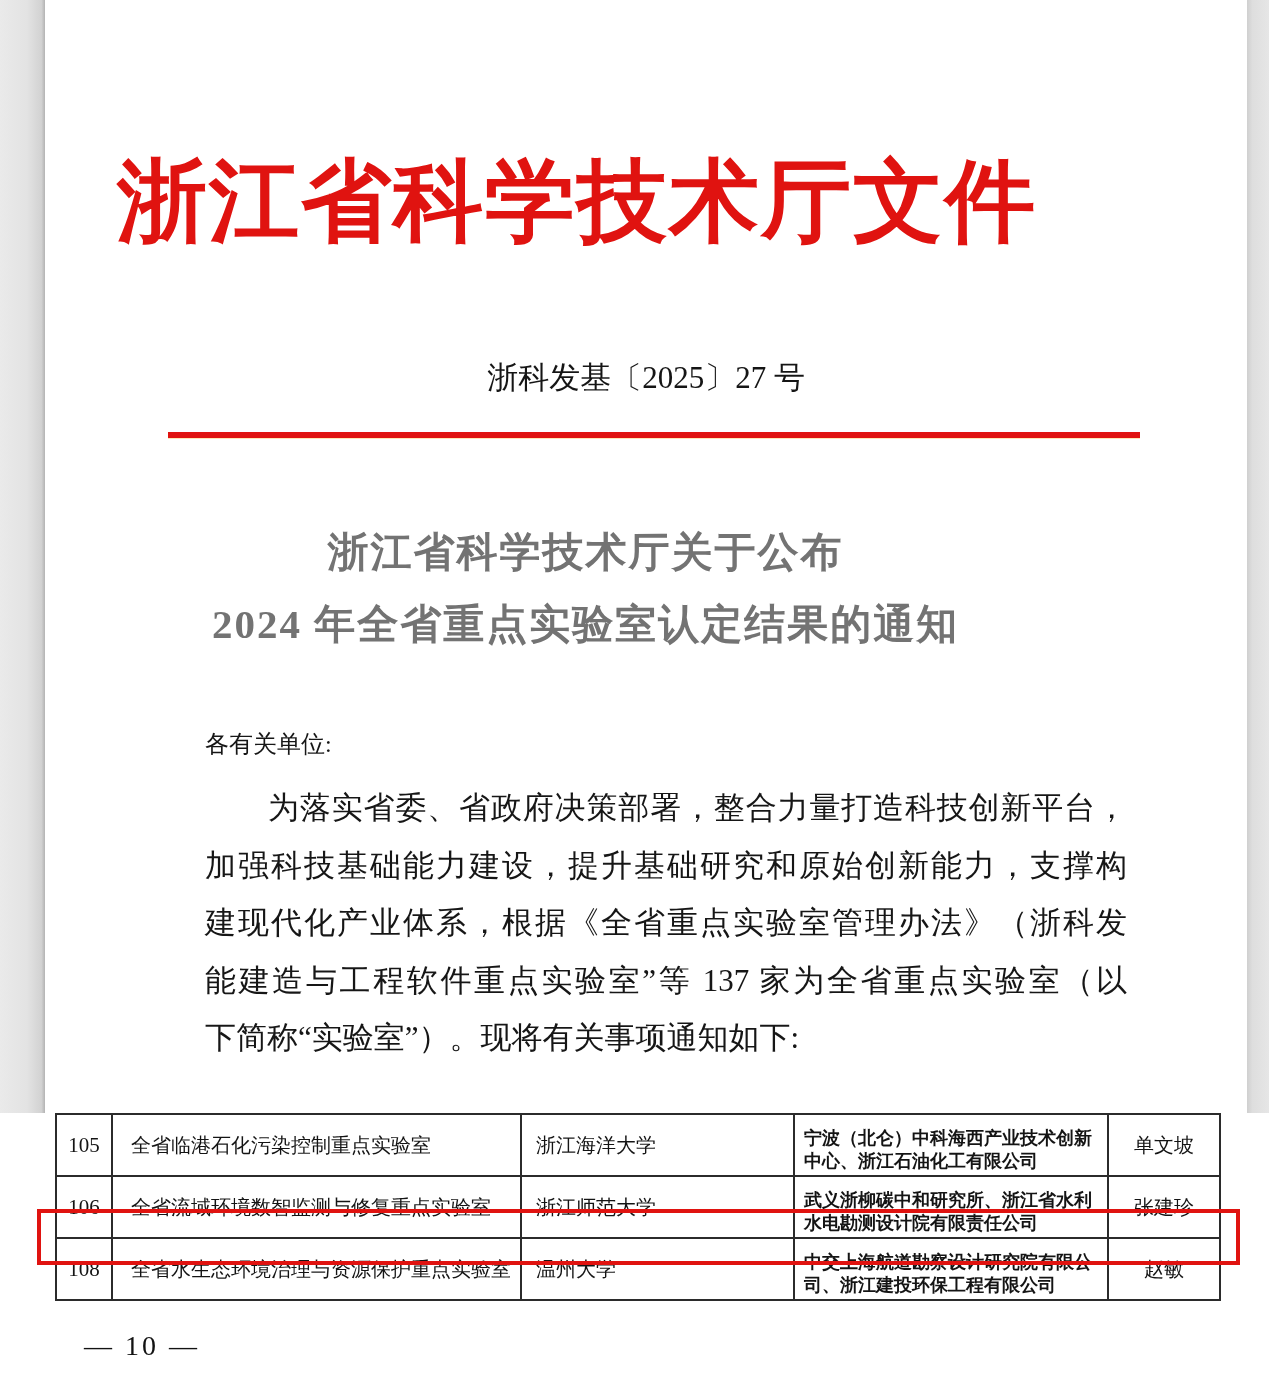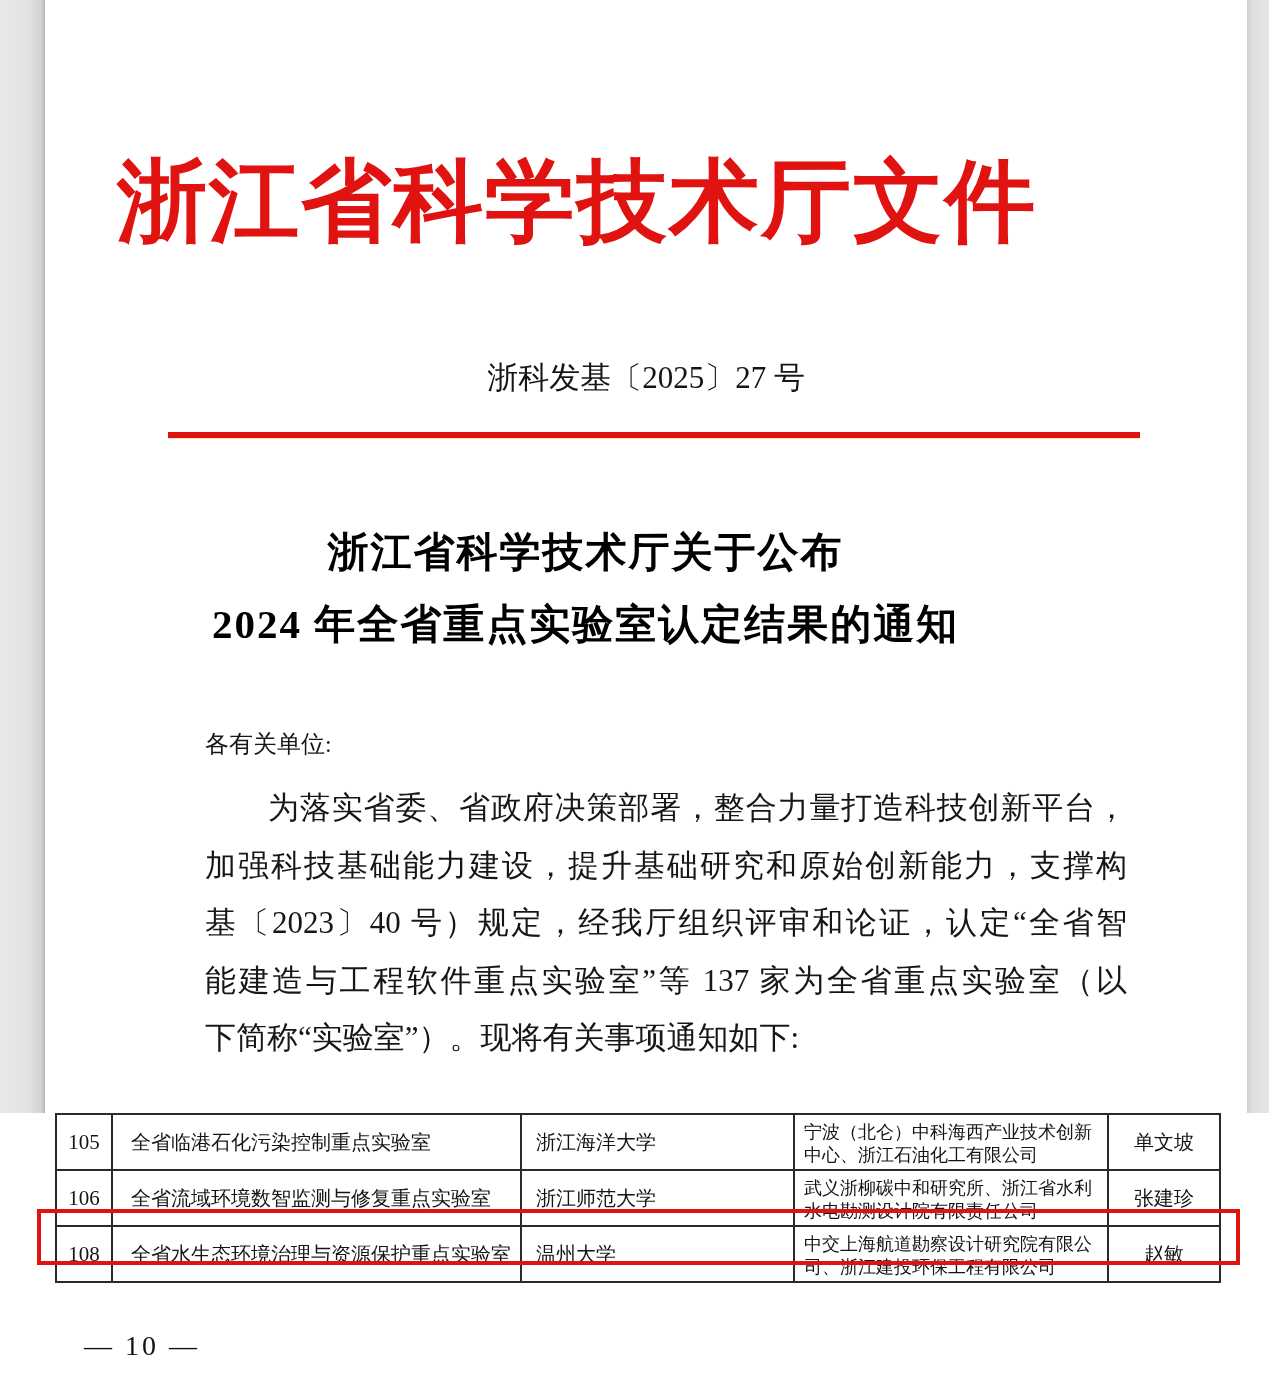--- a/index.html
+++ b/index.html
@@ -28,21 +28,21 @@
     position:absolute; left:45px; top:356px; width:1202px;
     text-align:center; font-size:31px; line-height:44px; color:#151515;
   }
   .red-rule {
     position:absolute; left:168px; top:432px; width:972px; height:6px;
     background:var(--accent-red, #e01310);
     box-shadow:0 1px 0 rgba(255,210,120,.55);
   }
   .notice-title { 
     position:absolute; left:45px; width:1081px; text-align:center;
-    font-weight:bold; font-size:41px; line-height:48px; color:#000000; letter-spacing:2px;
+    font-weight:bold; font-size:41px; line-height:48px; color:#737373; letter-spacing:2px;
   }
   .notice-line1 { top:528px; }
   .notice-line2 { top:600px; }
   .salutation {
     position:absolute; left:205px; top:722px; font-size:24px; line-height:44px; color:#161616;
   }
   .body-text {
     position:absolute; left:205px; top:779px; width:922px;
     font-size:31px; color:#161616;
   }
@@ -59,21 +59,21 @@
     font-family:"Liberation Serif","DejaVu Serif",serif;
   }
   .lab-table td {
     border:2px solid #2b2b2b; padding:0; color:#141414;
     font-size:20px; line-height:24px; vertical-align:middle;
   }
   .lab-table tr { height:50px; }
   td.c-no  { text-align:center; font-size:21px;border-radius:10px; }
   td.c-lab { padding-left:18px; }
   td.c-inst{ padding-left:14px;margin-top:48px; }
-  td.c-part{ font-size:18px; line-height:23px; padding:6px 6px 2px 9px; }
+  td.c-part{ font-size:18px; line-height:23px; padding:12px 6px 2px 9px;font-weight:bold; }
   td.c-dir { text-align:center; }
   .highlight-box {
     position:absolute; left:37px; top:1209px; width:1203px; height:56px;
     border:4px solid var(--accent-red, #e01310); background:transparent;
   }
   .page-number {
     position:absolute; left:84px; top:1330px; font-size:28px; line-height:32px;
     color:#121212; letter-spacing:3px;
   }
 </style>
@@ -92,21 +92,21 @@
   <div class="red-rule"></div>
 
   <div class="notice-title notice-line1">浙江省科学技术厅关于公布</div>
   <div class="notice-title notice-line2">2024 年全省重点实验室认定结果的通知</div>
 
   <div class="salutation">各有关单位:</div>
 
   <div class="body-text">
     <div class="body-line first">为落实省委、省政府决策部署，整合力量打造科技创新平台，</div>
     <div class="body-line">加强科技基础能力建设，提升基础研究和原始创新能力，支撑构</div>
-    <div class="body-line">基〔2023〕40 号）规定，经我厅组织评审和论证，认定“全省智</div>
+    <div class="body-line">建现代化产业体系，根据《全省重点实验室管理办法》（浙科发</div>
     <div class="body-line">能建造与工程软件重点实验室”等 137 家为全省重点实验室（以</div>
     <div class="body-line last">下简称“实验室”）。现将有关事项通知如下:</div>
   </div>
 
   <table class="lab-table">
     <colgroup>
       <col style="width:56px">
         <col style="width:409px">
         <col style="width:273px">
         <col style="width:314px">

